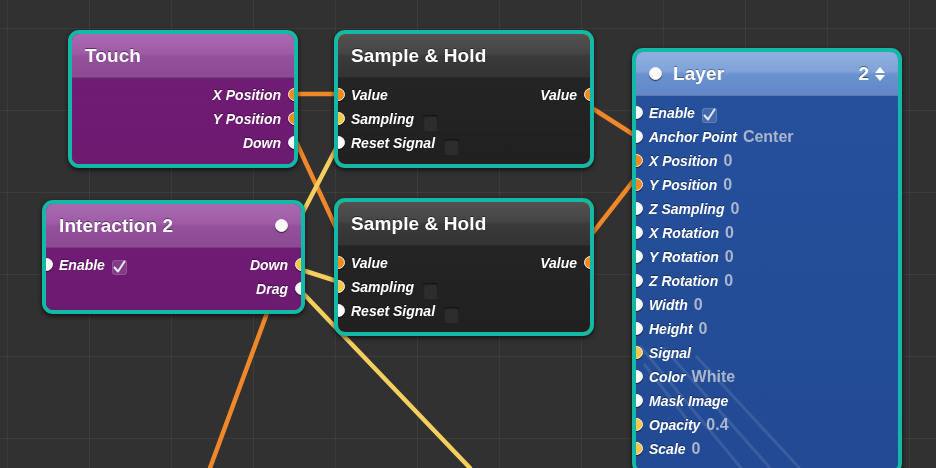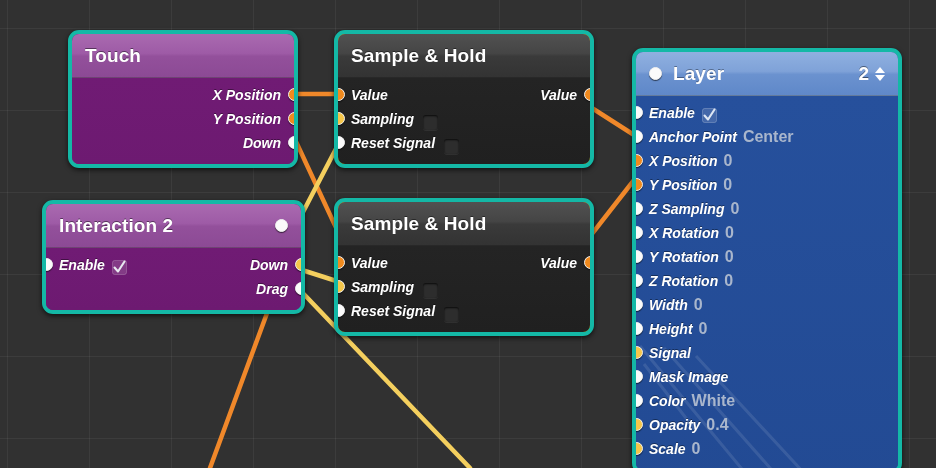--- a/index.html
+++ b/index.html
@@ -310,26 +310,26 @@
           <span class="port l white" style="top: 5px;"></span>
           <span class="lbl">Height</span>
           <span class="val dim">0</span>
         </div>
         <div class="row">
           <span class="port l yellow" style="top: 5px;"></span>
           <span class="lbl">Signal</span>
         </div>
         <div class="row">
           <span class="port l white" style="top: 5px;"></span>
-          <span class="lbl">Mask Image</span>
-        </div>
-        <div class="row">
-          <span class="port l white" style="top: 5px;"></span>
           <span class="lbl">Color</span>
           <span class="val dim">White</span>
+        </div>
+        <div class="row">
+          <span class="port l white" style="top: 5px;"></span>
+          <span class="lbl">Mask Image</span>
         </div>
         <div class="row">
           <span class="port l yellow" style="top: 5px;"></span>
           <span class="lbl">Opacity</span>
           <span class="val dim">0.4</span>
         </div>
         <div class="row">
           <span class="port l yellow" style="top: 5px;"></span>
           <span class="lbl">Scale</span>
           <span class="val dim">0</span>

